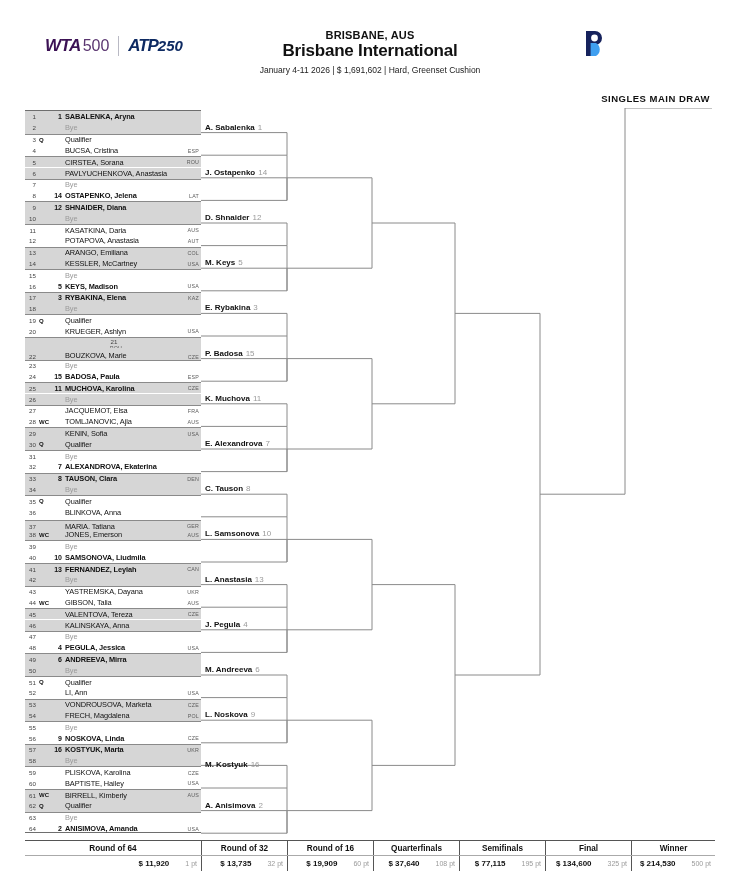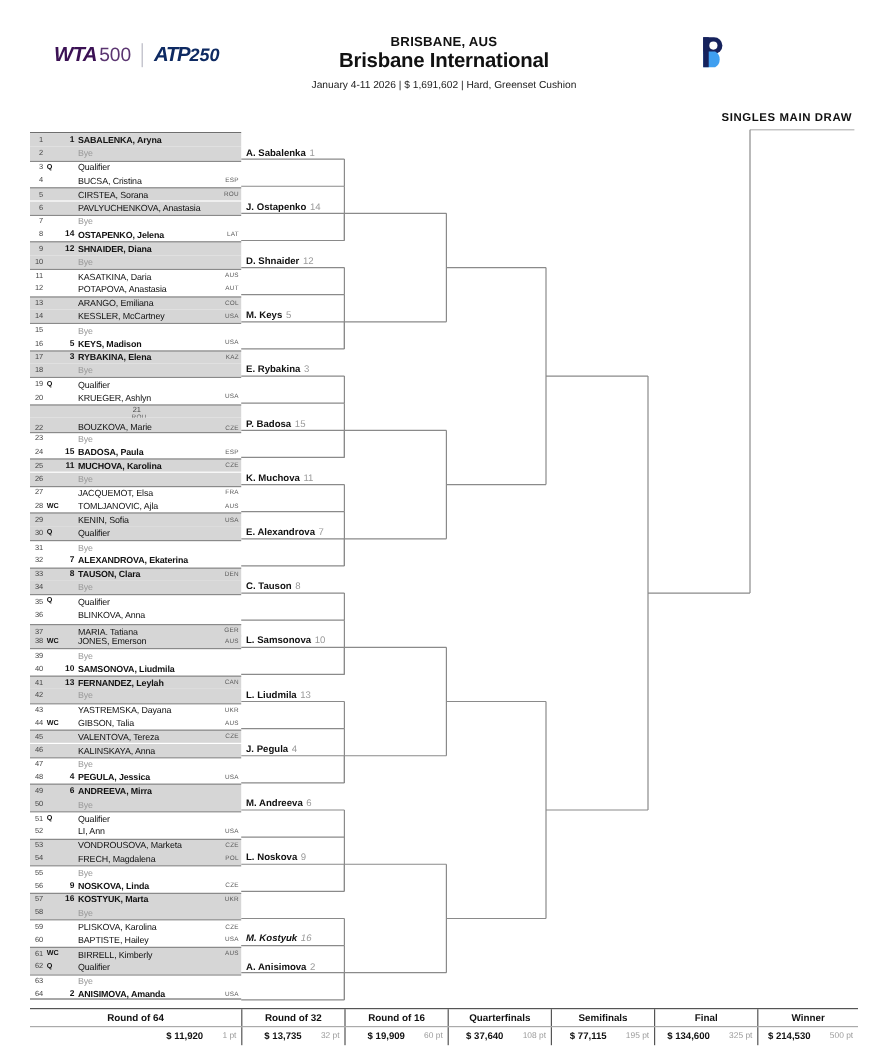--- a/index.html
+++ b/index.html
@@ -679,25 +679,25 @@
       <div class="wname" style="left: 202px; top: 14.6px;"><span class="nm">A. Sabalenka</span><span class="sd">1</span></div>
       <div class="wname" style="left: 202px; top: 59.8px;"><span class="nm">J. Ostapenko</span><span class="sd">14</span></div>
       <div class="wname" style="left: 202px; top: 105px;"><span class="nm">D. Shnaider</span><span class="sd">12</span></div>
       <div class="wname" style="left: 202px; top: 150.2px;"><span class="nm">M. Keys</span><span class="sd">5</span></div>
       <div class="wname" style="left: 202px; top: 195.4px;"><span class="nm">E. Rybakina</span><span class="sd">3</span></div>
       <div class="wname" style="left: 202px; top: 240.6px;"><span class="nm">P. Badosa</span><span class="sd">15</span></div>
       <div class="wname" style="left: 202px; top: 285.8px;"><span class="nm">K. Muchova</span><span class="sd">11</span></div>
       <div class="wname" style="left: 202px; top: 331px;"><span class="nm">E. Alexandrova</span><span class="sd">7</span></div>
       <div class="wname" style="left: 202px; top: 376.2px;"><span class="nm">C. Tauson</span><span class="sd">8</span></div>
       <div class="wname" style="left: 202px; top: 421.4px;"><span class="nm">L. Samsonova</span><span class="sd">10</span></div>
-      <div class="wname" style="left: 202px; top: 466.6px;"><span class="nm">L. Liudmila</span><span class="sd">13</span></div>
+      <div class="wname" style="left: 202px; top: 466.6px;"><span class="nm">L. Anastasia</span><span class="sd">13</span></div>
       <div class="wname" style="left: 202px; top: 511.8px;"><span class="nm">J. Pegula</span><span class="sd">4</span></div>
       <div class="wname" style="left: 202px; top: 557px;"><span class="nm">M. Andreeva</span><span class="sd">6</span></div>
       <div class="wname" style="left: 202px; top: 602.2px;"><span class="nm">L. Noskova</span><span class="sd">9</span></div>
-      <div class="wname" style="left: 202px; top: 669px; font-style: italic;"><span class="nm">M. Kostyuk</span><span class="sd">16</span></div>
+      <div class="wname" style="left: 202px; top: 652px;"><span class="nm">M. Kostyuk</span><span class="sd">16</span></div>
       <div class="wname" style="left: 202px; top: 692.6px;"><span class="nm">A. Anisimova</span><span class="sd">2</span></div>
     </div>
 </div>
 
 <div id="prize">
   <div id="prize-head">
       <div class="pcell" style="width: 176px;">Round of 64</div>
       <div class="pcell" style="width: 86px;">Round of 32</div>
       <div class="pcell" style="width: 86px;">Round of 16</div>
       <div class="pcell" style="width: 86px;">Quarterfinals</div>

